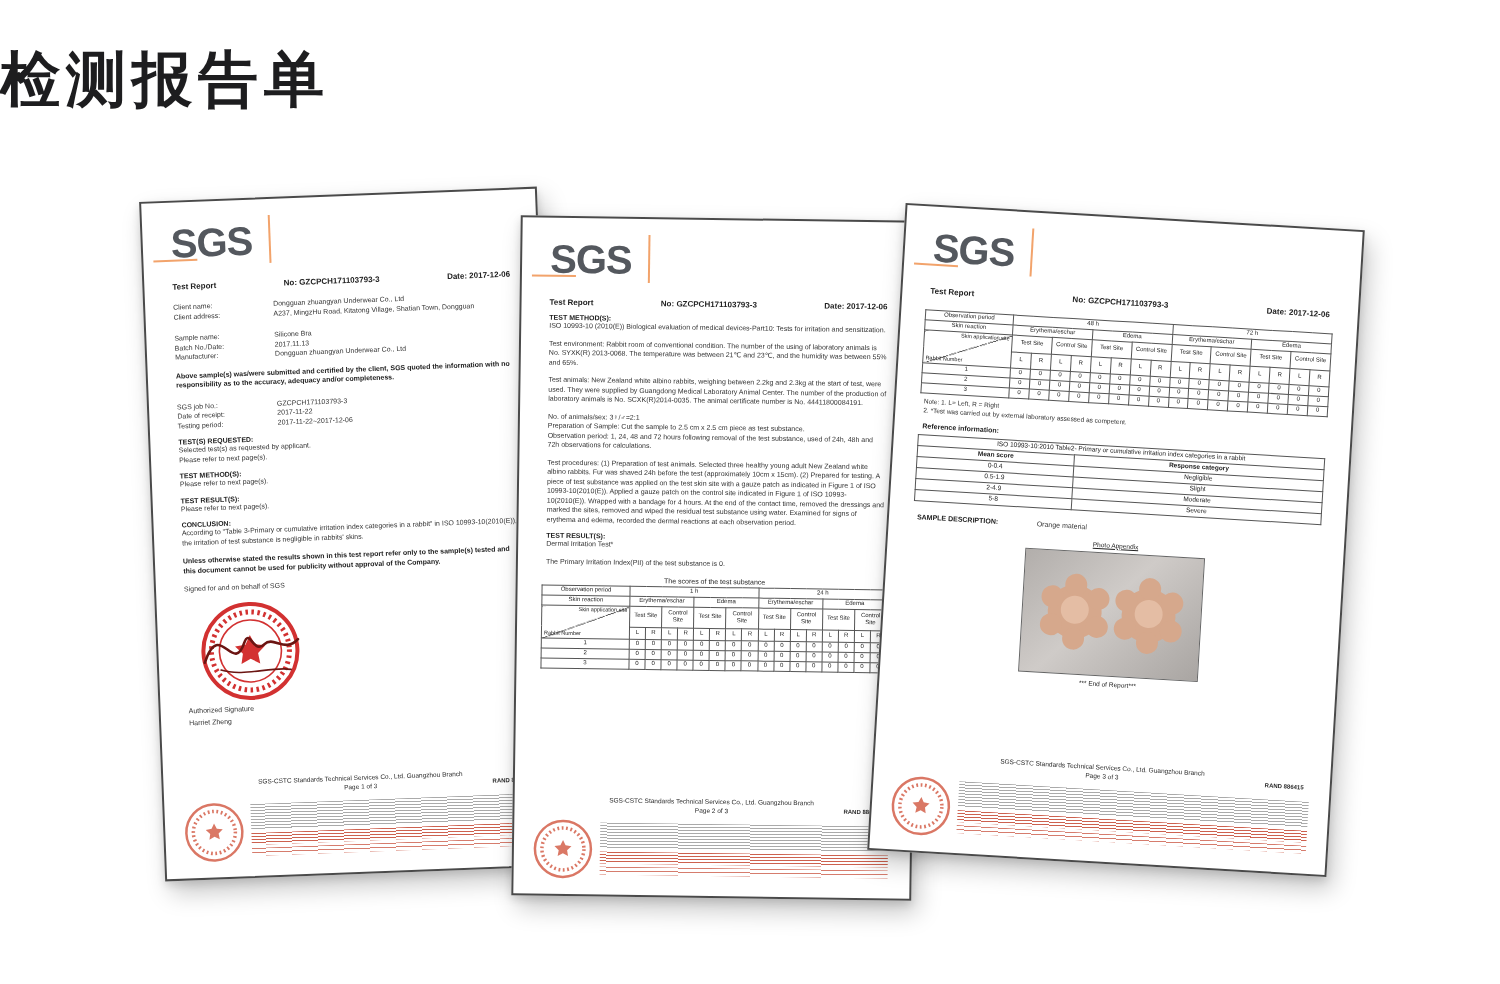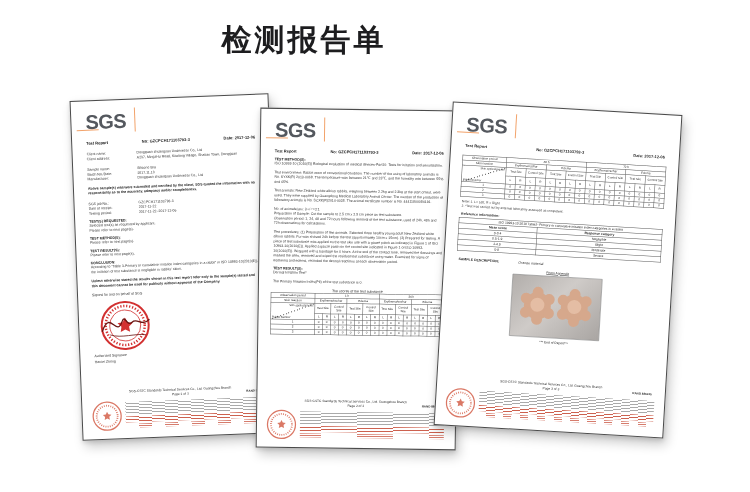--- a/index.html
+++ b/index.html
@@ -1,18 +1,18 @@
 <!DOCTYPE html>
 <html><head>
 <meta charset="utf-8">
 <style>
   html,body{margin:0;padding:0;}
   body{width:750px;height:492px;background:#ffffff;overflow:hidden;
        font-family:"Liberation Sans","DejaVu Sans",sans-serif;position:relative;}
-  .title{margin:0;position:absolute;top:20px;left:0;width:608px;text-align:center;
+  .title{margin:0;position:absolute;top:20px;left:0;width:608px;text-align:left;
          font-size:30px;font-weight:bold;color:#1d1d1f;letter-spacing:3px;}
   .papers{position:absolute;inset:0;}
   .paper{position:absolute;background:#fff;border:1px solid #4a4a4a;
          box-shadow:3px 6px 12px rgba(0,0,0,.22), 0 2px 4px rgba(0,0,0,.12);}
   .p1{left:76px;top:97px;width:197px;height:338px;transform:rotate(-2.2deg);z-index:1;}
   .p2{left:258px;top:109px;width:198px;height:338px;transform:rotate(0.8deg);z-index:2;}
   .p3{left:443px;top:108px;width:228px;height:322px;transform:rotate(3.4deg);z-index:3;}
   .inner{transform:scale(0.5);transform-origin:0 0;display:flex;flex-direction:column;
          color:#333;}
   .p1 .inner,.p2 .inner{width:394px;height:676px;}

